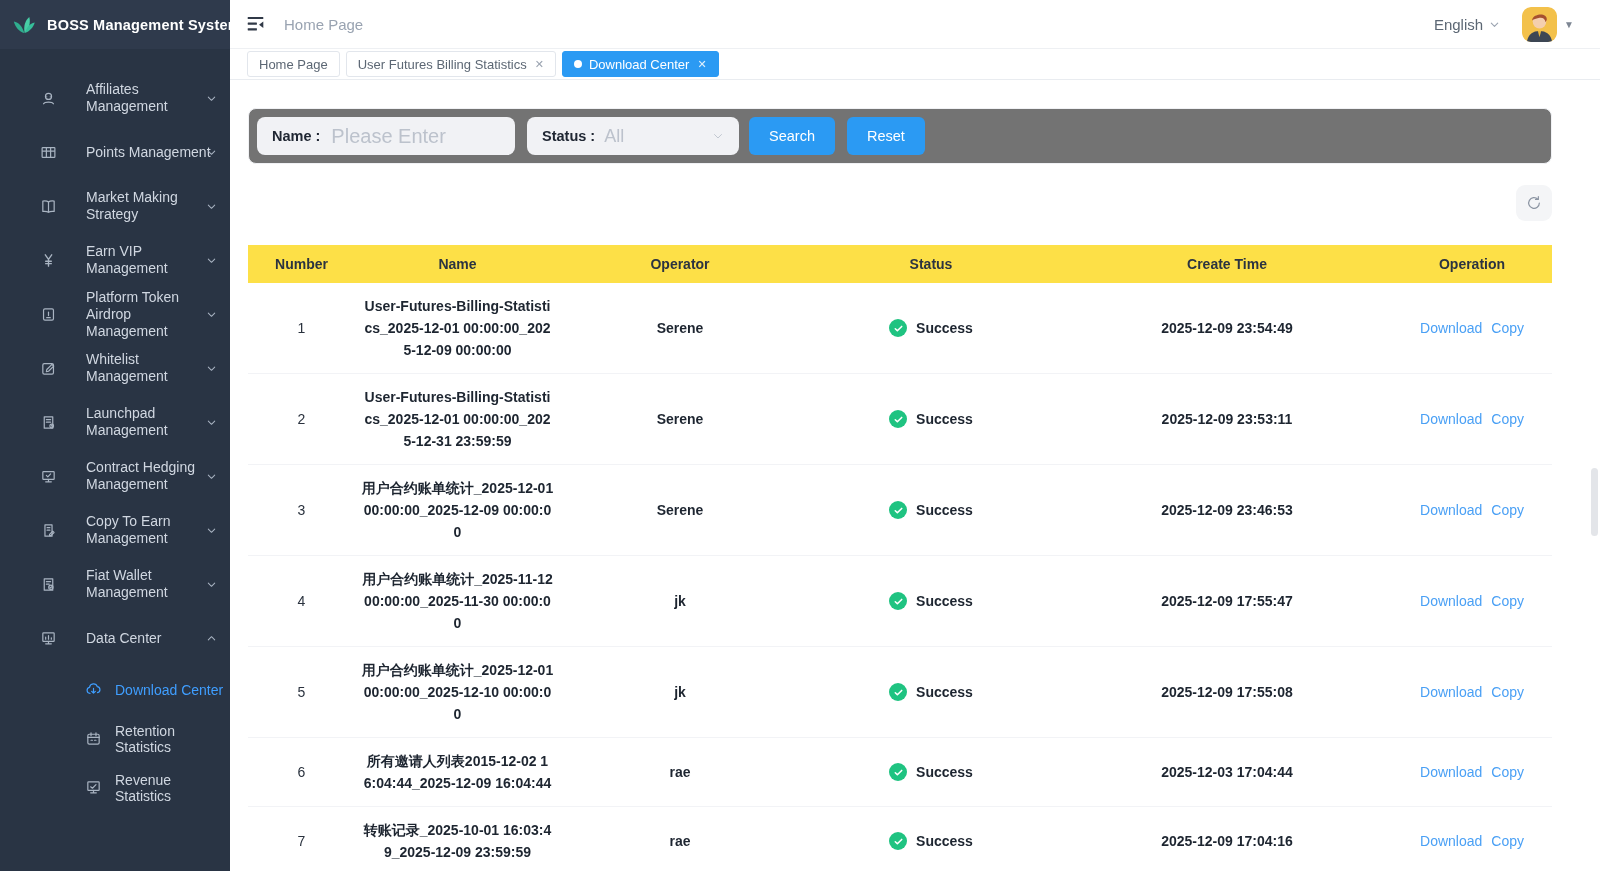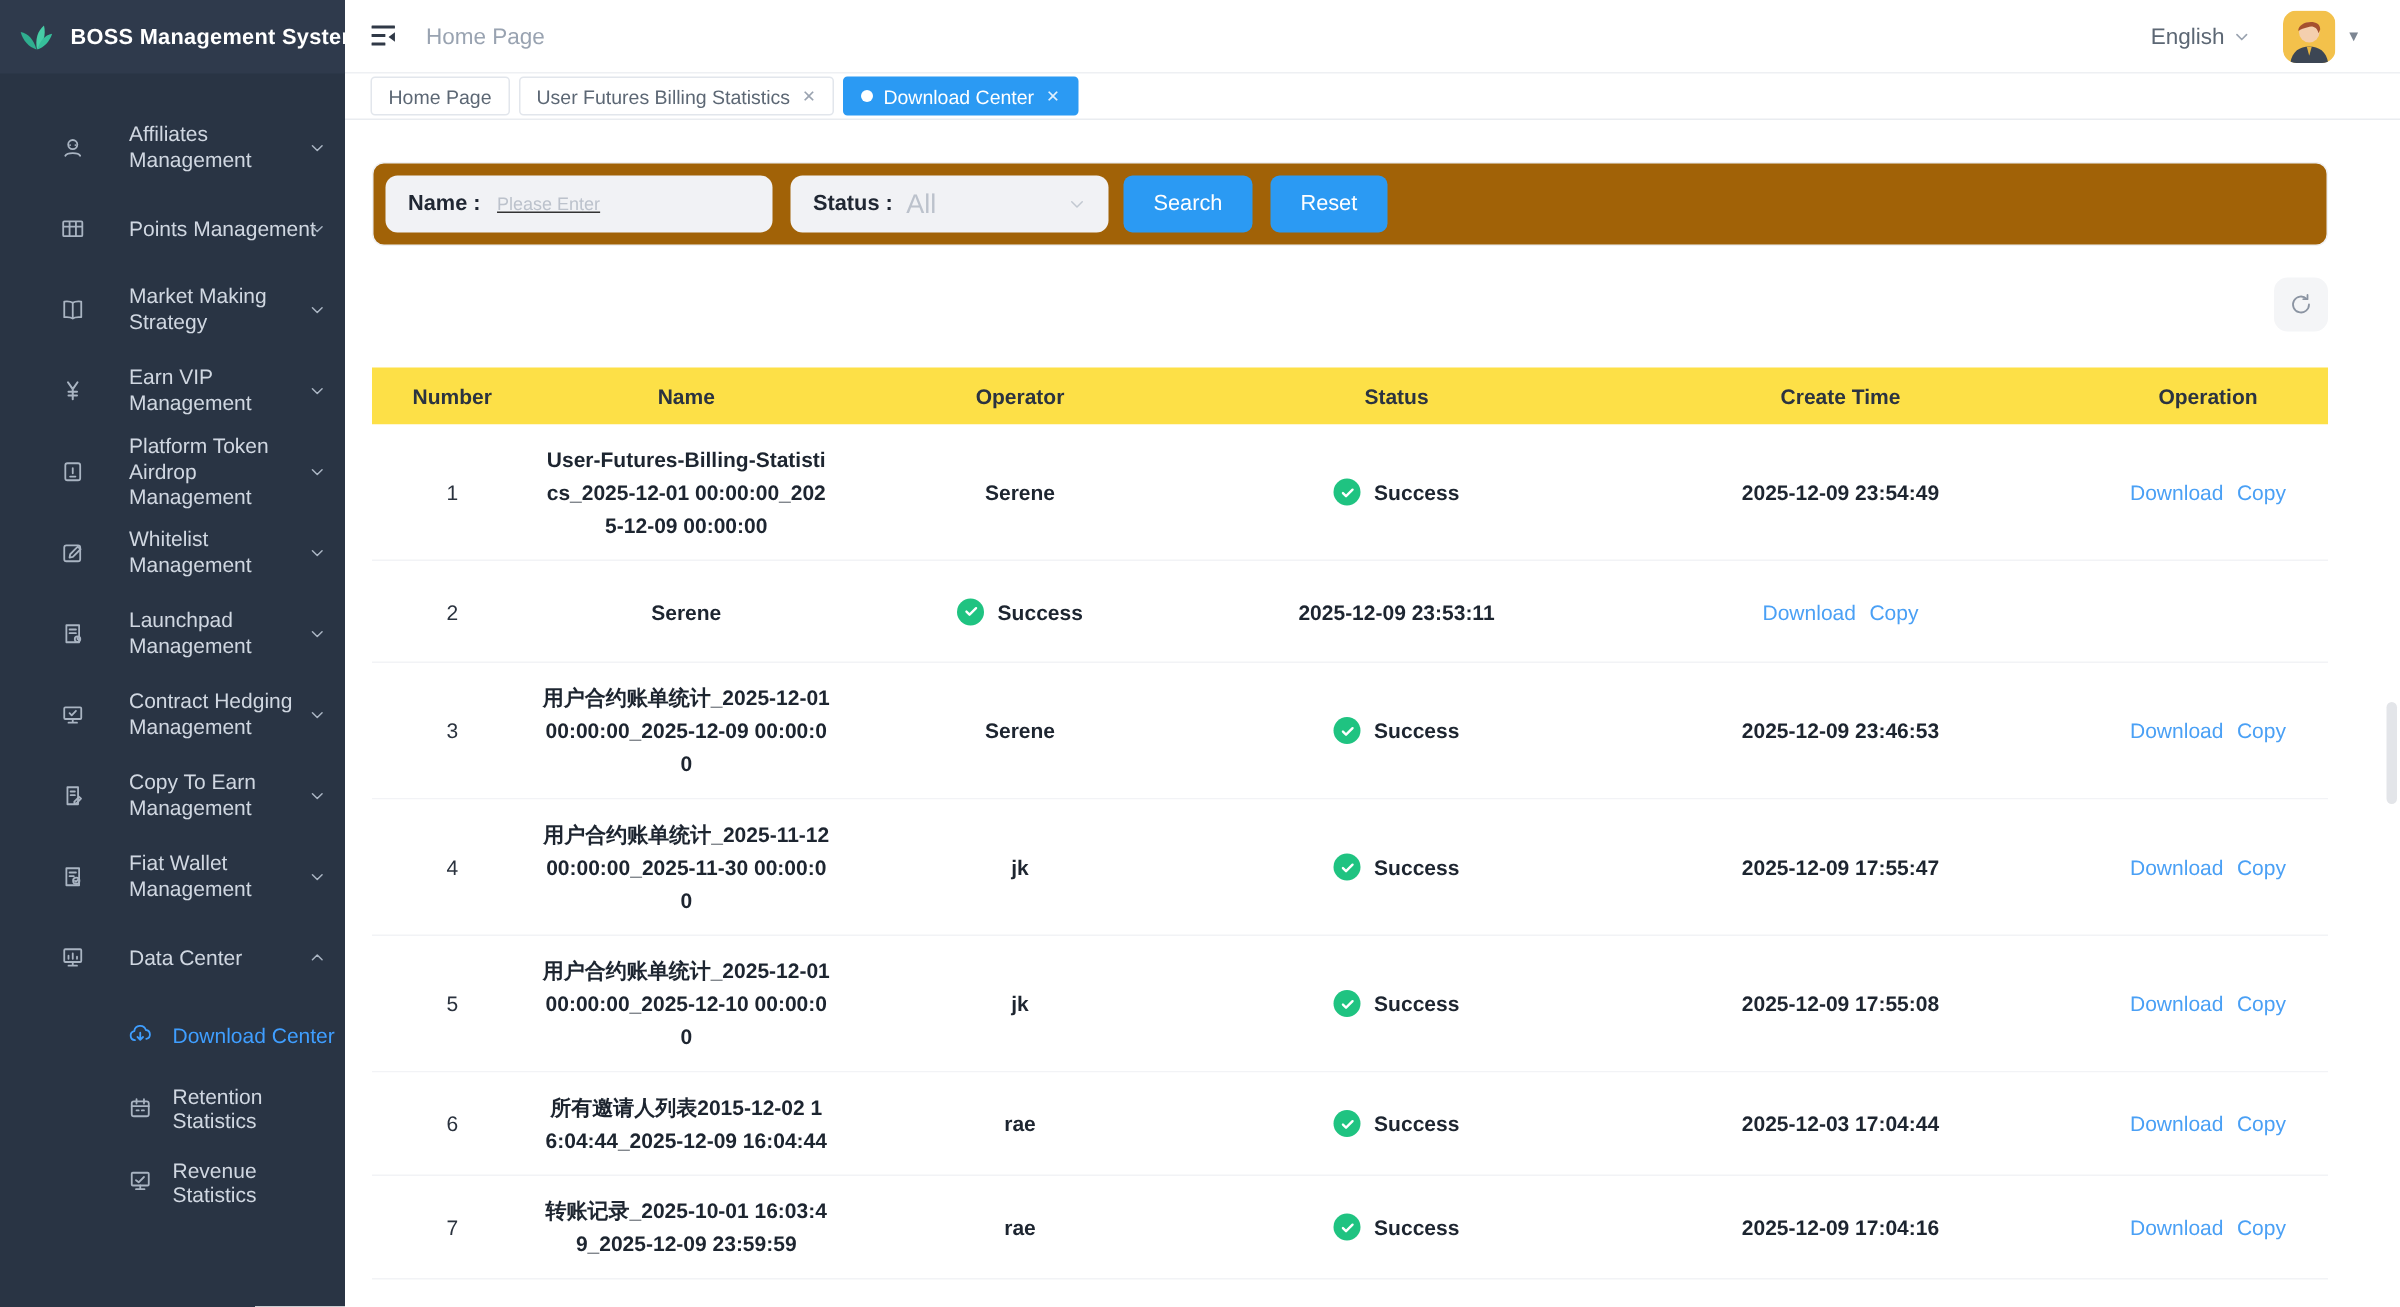--- a/index.html
+++ b/index.html
@@ -39,26 +39,26 @@
 
   .tabbar { height:31px; display:flex; align-items:center; gap:6px; padding-left:17px; border-bottom:1px solid #e9ecf0; flex-shrink:0; }
   .tab { display:flex; align-items:center; gap:7px; height:26px; padding:0 11px; border:1px solid #e2e6ec; background:#fff; color:#5c6774; font-size:13px; border-radius:3px; cursor:pointer; white-space:nowrap; }
   .tab .close { font-size:11px; color:#9aa3b0; margin-left:1px; }
   .tab.active { background:#2b9af3; border-color:#2b9af3; color:#fff; }
   .tab.active .close { color:rgba(255,255,255,.85); }
   .tab .dot { width:8px; height:8px; border-radius:50%; background:#fff; }
 
   .content { flex:1; padding:28px 48px 0 18px; overflow:hidden; position:relative; }
 
-  .filter-card { background:#a16207; border:1px solid #f0f1f4; border-radius:8px; padding:8px 8px; display:flex; align-items:center; }
+  .filter-card { background:#737373; border:1px solid #f0f1f4; border-radius:8px; padding:8px 8px; display:flex; align-items:center; }
   .field { background:#f1f2f5; border-radius:8px; height:38px; display:flex; align-items:center; padding:0 15px; }
   .field.name { width:258px; }
   .field.status { width:212px; margin-left:12px; }
   .flabel { font-weight:700; color:#202733; font-size:14.5px; margin-right:9px; white-space:nowrap; }
-  .field input { border:none; outline:none; background:transparent; font:inherit; font-size:12px; color:#333; width:100%; min-width:0;text-decoration:underline; }
+  .field input { border:none; outline:none; background:transparent; font:inherit; font-size:20px; color:#333; width:100%; min-width:0; }
   .field input::placeholder { color:#bcc2cc; }
   .sel-value { color:#bcc2cc; font-size:18px; }
   .sel-chev { margin-left:auto; color:#c2c8d1; }
   .btn { height:38px; border:none; border-radius:6px; background:#2b9af3; color:#fff; font-size:14.5px; padding:0 20px; cursor:pointer; font-family:inherit; }
   .btn.search { margin-left:10px; }
   .btn.reset { margin-left:12px; }
 
   .toolbar { display:flex; justify-content:flex-end; margin-top:21px; }
   .refresh-btn { width:36px; height:36px; border-radius:9px; background:#f4f5f7; border:none; display:flex; align-items:center; justify-content:center; color:#8b94a2; cursor:pointer; }
 
@@ -393,20 +393,21 @@
                 <span>Success</span>
               </div>
               <div class="td time">2025-12-09 23:54:49</div>
               <div class="td ops">
                 <a class="op-link">Download</a>
                 <a class="op-link">Copy</a>
               </div>
             </div>
             <div class="tr">
               <div class="td num">2</div>
+              <div class="td name">User-Futures-Billing-Statistics_2025-12-01 00:00:00_2025-12-31 23:59:59</div>
               <div class="td op">Serene</div>
               <div class="td status-cell">
                 <span class="check">
                   <svg width="11" height="11" viewBox="0 0 24 24" fill="none" stroke="#fff" stroke-width="3.4" stroke-linecap="round" stroke-linejoin="round">
                     <path d="M5 12.5l4.5 4.5L19 7.5"></path>
                   </svg>
                 </span>
                 <span>Success</span>
               </div>
               <div class="td time">2025-12-09 23:53:11</div>

